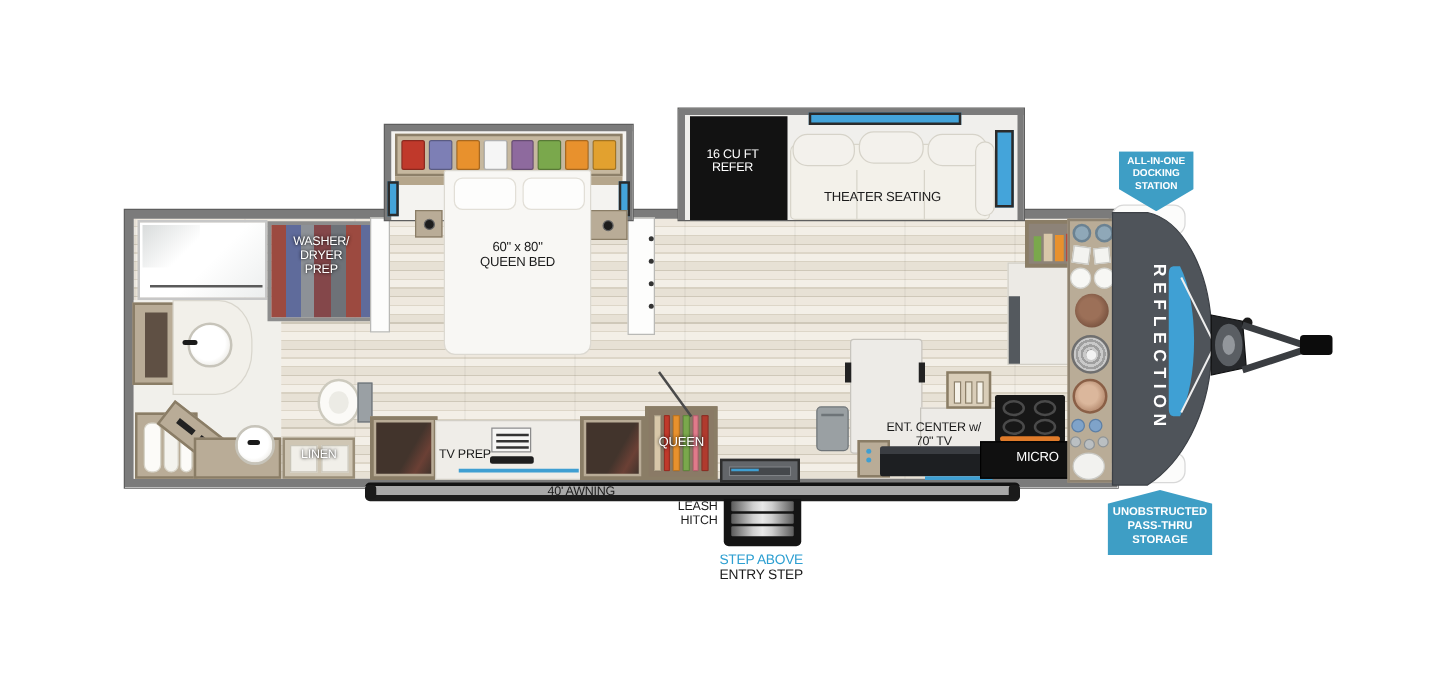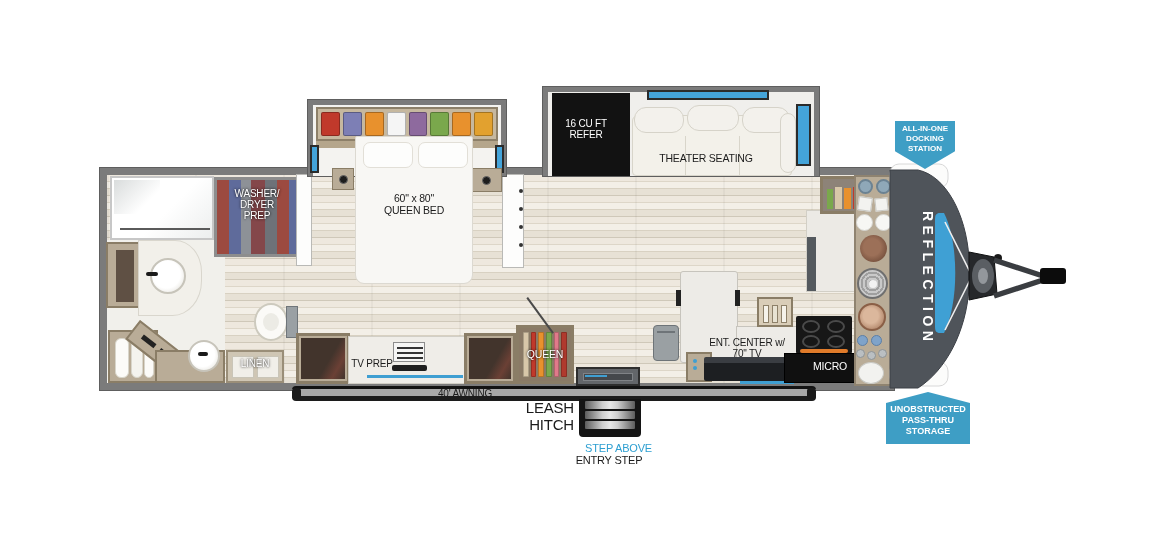--- a/index.html
+++ b/index.html
@@ -243,23 +243,23 @@
     <div class="abs" style="left:0;top:2px;width:9px;height:11px;background:#1a1a1a;border-radius:3px;"></div>
     <div class="abs" style="left:515px;top:2px;width:9px;height:11px;background:#1a1a1a;border-radius:3px;"></div>
   </div>
   <div class="lbl" style="left:415px;top:388px;width:100px;font-size:10px;line-height:11px;">40' AWNING</div>
 
   <div class="abs" style="left:579px;top:399px;width:62px;height:38px;background:#141414;border-radius:0 0 4px 4px;padding:0 5px;box-sizing:border-box;">
     <div class="tread"></div>
     <div class="tread"></div>
     <div class="tread"></div>
   </div>
-  <div class="lbl" style="left:512px;top:400px;width:62px;font-size:15px;text-align:right;line-height:1.1;">LEASH
+  <div class="lbl" style="left:512px;top:400px;width:62px;font-size:10px;text-align:right;line-height:1.1;">LEASH
 HITCH</div>
-  <div class="lbl" style="left:566px;top:442px;width:86px;font-size:11px;color:#2D9FD1;text-align:right;">STEP ABOVE</div>
+  <div class="lbl" style="left:566px;top:442px;width:86px;font-size:11px;color:#2D9FD1;">STEP ABOVE</div>
   <div class="lbl" style="left:566px;top:454px;width:86px;font-size:11px;">ENTRY STEP</div>
 
   <div class="badge" style="left:895px;top:121px;width:60px;height:48px;background:#3E9EC5;clip-path:polygon(0 0,100% 0,100% 63%,50% 100%,0 63%);font-size:8px;line-height:1.22;padding-top:3px;">ALL-IN-ONE
 DOCKING
 STATION</div>
   <div class="badge" style="left:886px;top:392px;width:84px;height:52px;background:#3E9EC5;clip-path:polygon(50% 0,100% 21%,100% 100%,0 100%,0 21%);font-size:9px;line-height:1.2;padding-top:12px;">UNOBSTRUCTED
 PASS-THRU
 STORAGE</div>
 
 </div>

